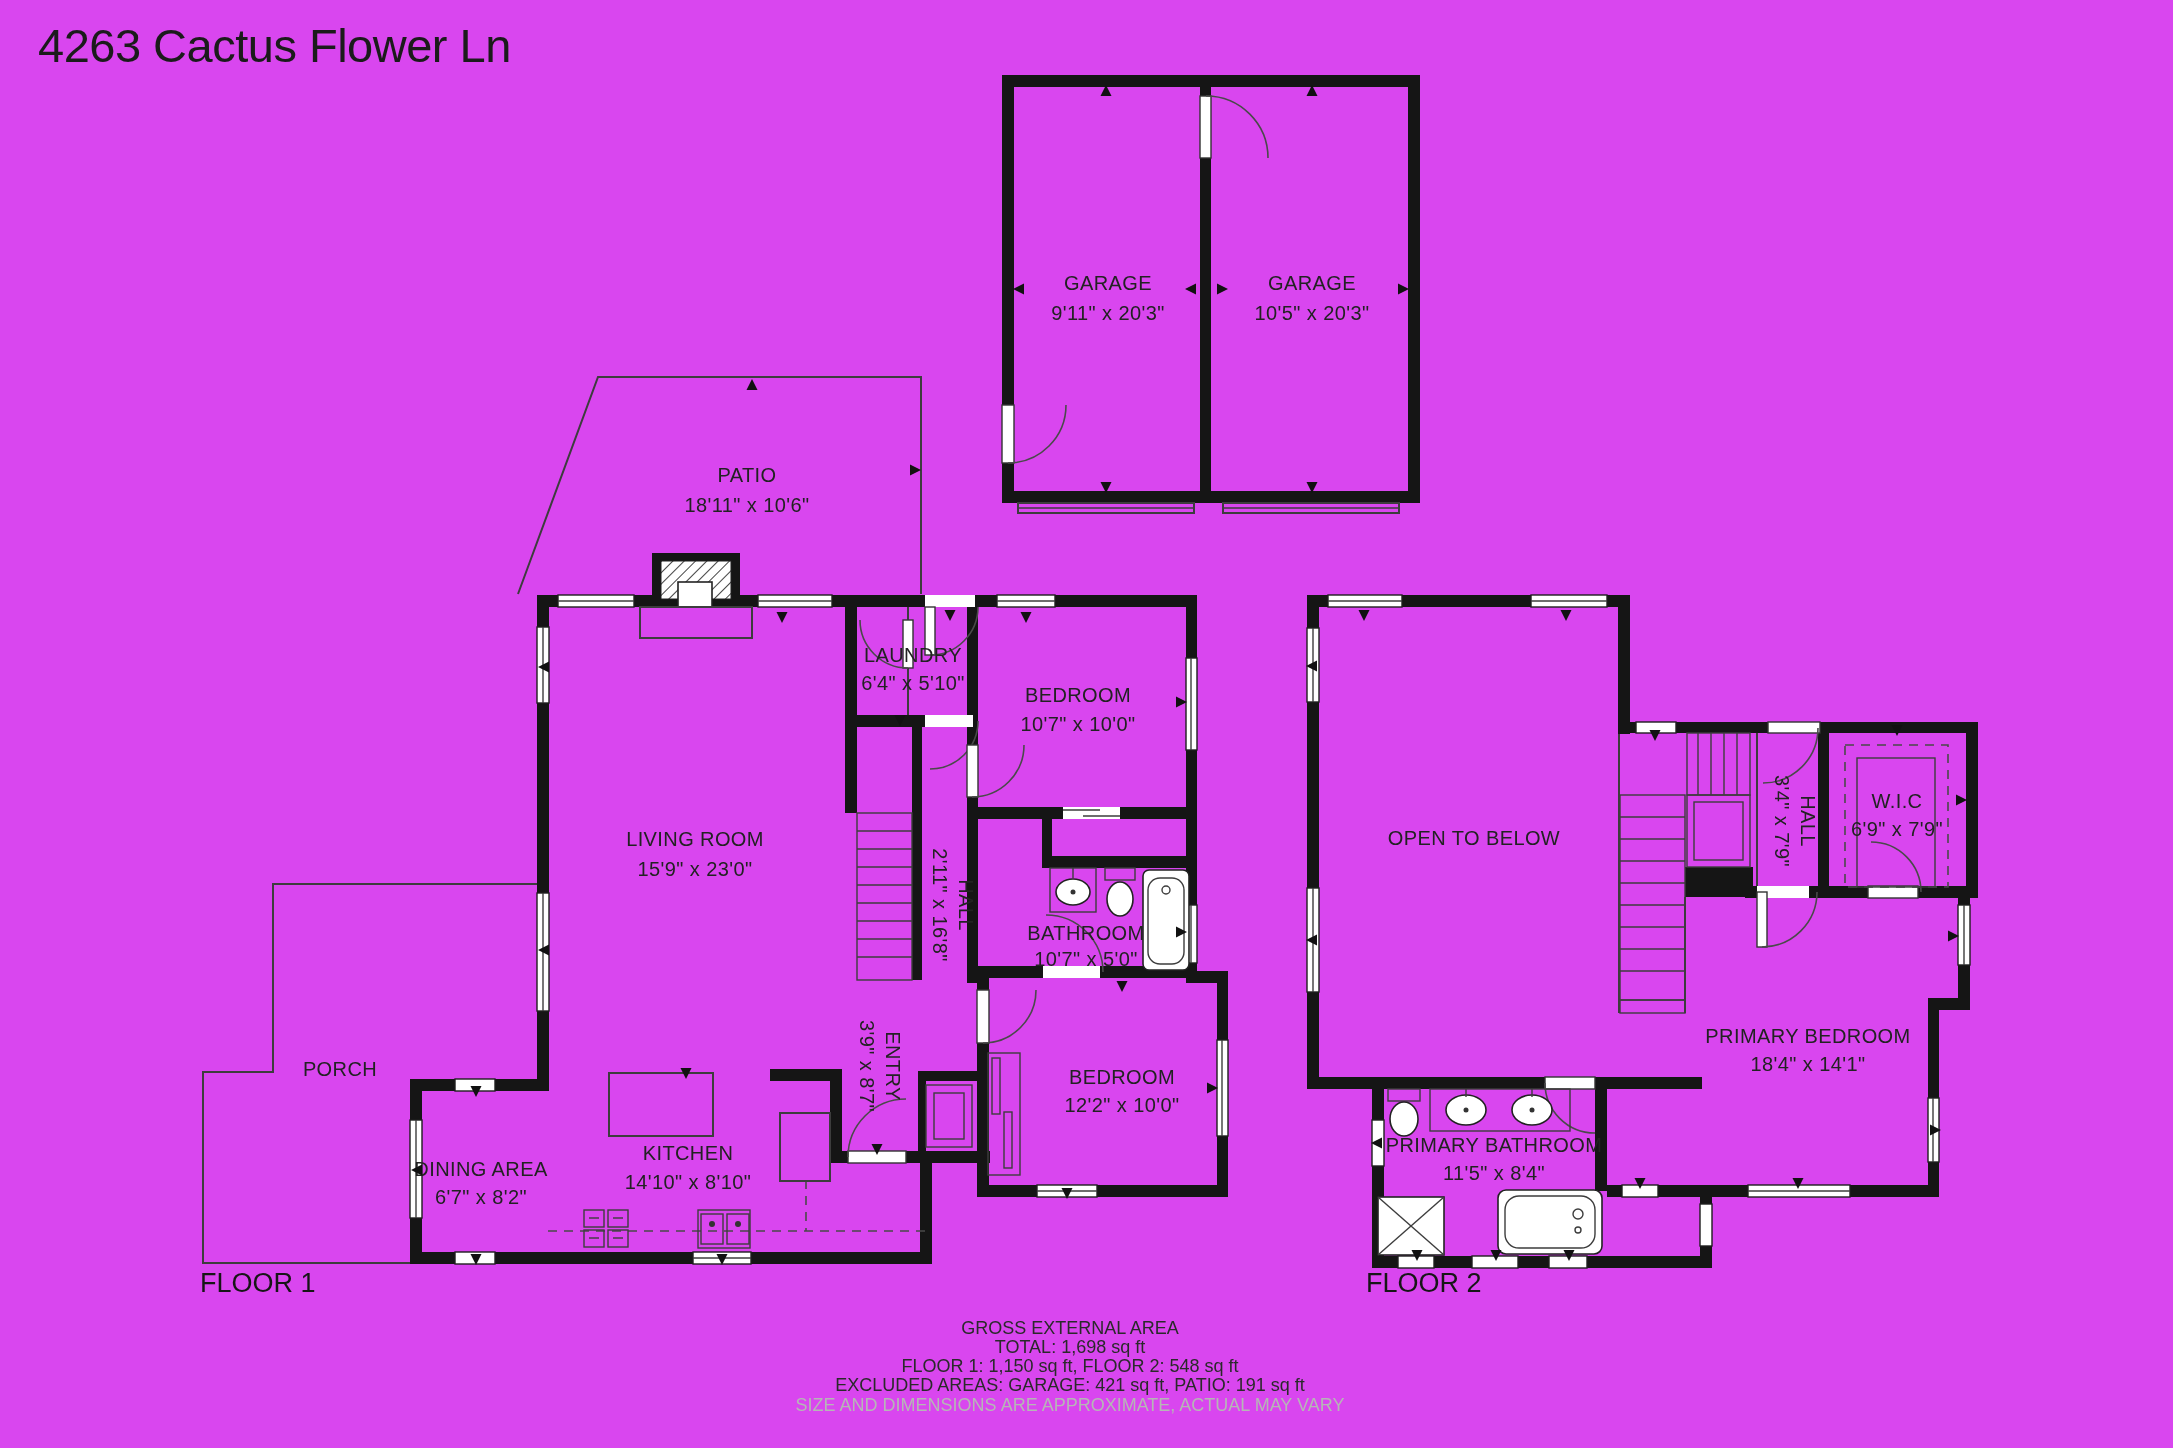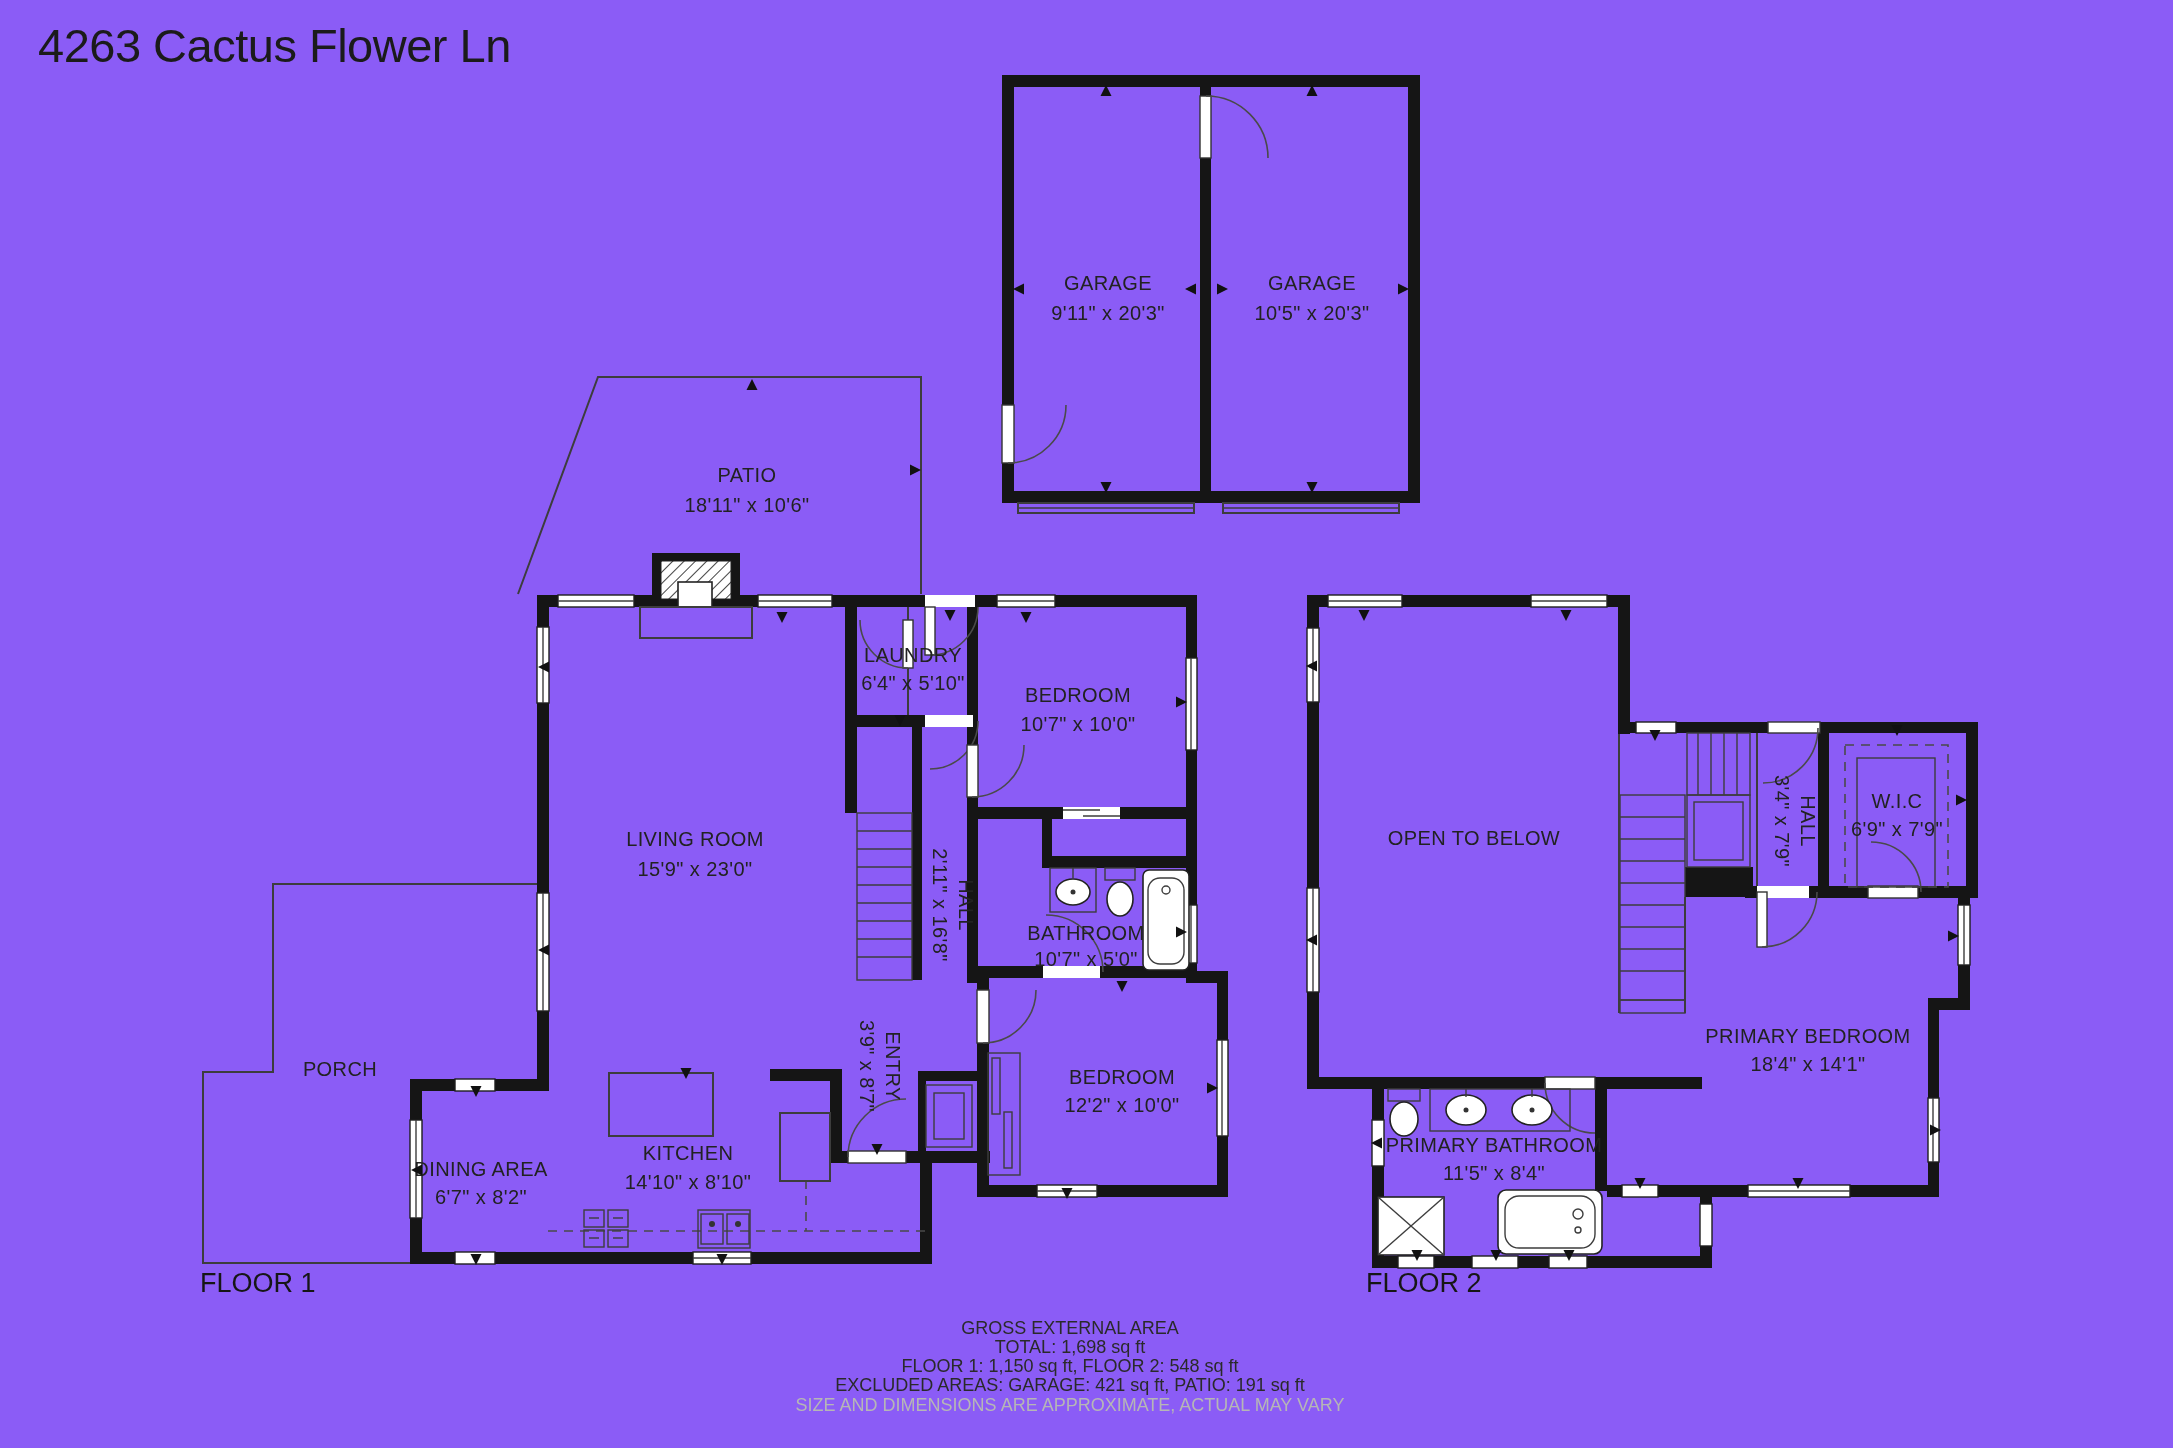--- a/index.html
+++ b/index.html
@@ -1,16 +1,16 @@
 <!DOCTYPE html>
 <html><head>
 <meta charset="utf-8">
 <style>
   html,body{margin:0;padding:0;background:#fff;}
-  #stage{position:relative;width:2173px;height:1448px;background:#8b5cf6;overflow:hidden;}
+  #stage{position:relative;width:2173px;height:1448px;background:#d946ef;overflow:hidden;}
   svg{display:block;}
   .wall{fill:#151515;stroke:none;}
   .gap{fill:#ffffff;stroke:none;}
   .win{fill:#ffffff;stroke:#1f1f1f;stroke-width:1.4;}
   .thin{fill:none;stroke:#3d3d3d;stroke-width:2;}
   .thin1{fill:none;stroke:#3d3d3d;stroke-width:1.4;}
   .fix{fill:#ffffff;stroke:#222;stroke-width:1.6;}
   .arc{fill:none;stroke:#4a4a4a;stroke-width:1.6;}
   .leaf{fill:#ffffff;stroke:#333;stroke-width:1.4;}
   .dash{fill:none;stroke:#4a4a4a;stroke-width:1.6;stroke-dasharray:9 7;}

